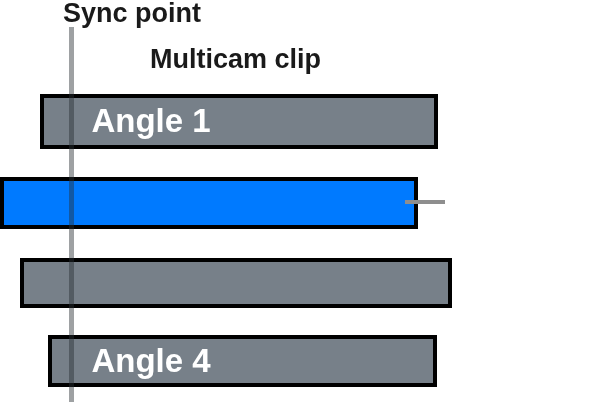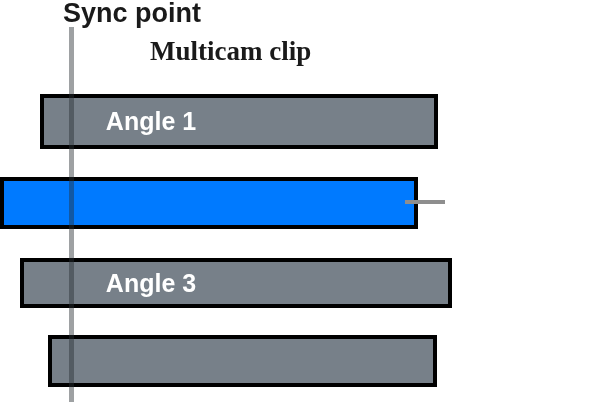--- a/index.html
+++ b/index.html
@@ -14,40 +14,40 @@
   }
   .label{
     position:absolute;
     font-size:27px;
     line-height:30px;
     font-weight:bold;
     white-space:nowrap;
     z-index:4;
   }
   .sync-point-label{left:63px;top:-2px;}
-  .title-label{left:150px;top:36px;font-family:Liberation Serif, serif;}
+  .title-label{left:150px;top:44px;}
   .active-angle-label{left:450px;top:203px;transform:translateY(-50%);}
   .bar{
     position:absolute;
     box-sizing:border-box;
     background:var(--inactive-fill,#778089);
     border:4px solid var(--bar-border,#000);
     z-index:1;
   }
   .bar.active{background:var(--active-fill,#007AFF);}
   .bar1{left:40px;top:94px;width:398px;height:55px;}
   .bar2{left:0px;top:177px;width:418px;height:52px;}
   .bar3{left:20px;top:258px;width:432px;height:50px;}
   .bar4{left:48px;top:335px;width:389px;height:52px;}
   .bar-label{
     position:absolute;
     left:151px;
     transform:translate(-50%,-50%);
     color:var(--bar-text,#fff);
-    font-size:25px;
+    font-size:33px;
     font-weight:bold;
     white-space:nowrap;
     z-index:3;
     text-align:center;
   }
   .bar-label1{top:121px;}
   .bar-label2{top:203px;}
   .bar-label3{top:283px;}
   .bar-label4{top:361px;}
   .sync-line{
@@ -75,20 +75,20 @@
   <div class="sync-line"></div>
 
   <div class="label title-label">Multicam clip</div>
 
   <div class="bar bar1"></div>
   <div class="bar-label bar-label1">Angle 1</div>
 
   <div class="bar bar2 active"></div>
 
   <div class="bar bar3"></div>
-  <div class="bar-label bar-label3">Angle 3</div>
 
   <div class="bar bar4"></div>
+  <div class="bar-label bar-label4">Angle 4</div>
 
   <div class="connector-line"></div>
 
 
 </div>
 
 </body></html>

